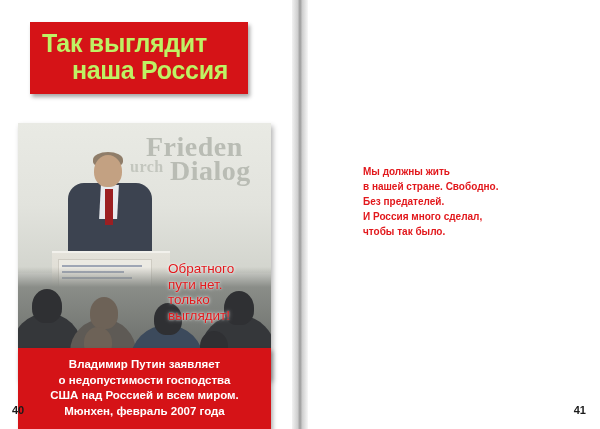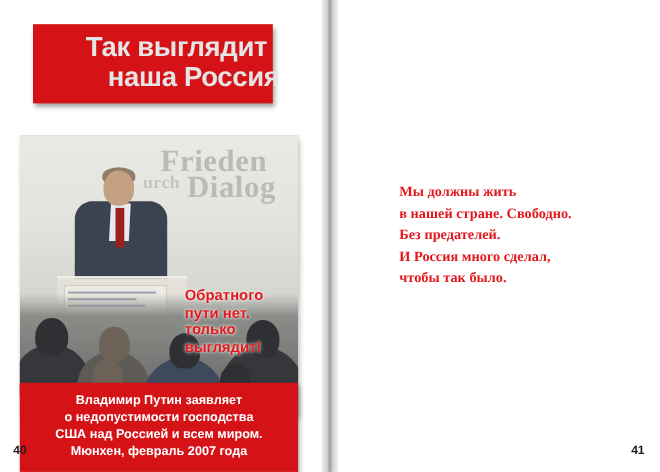--- a/index.html
+++ b/index.html
@@ -49,27 +49,26 @@
     position: absolute;
     left: 30px;
     top: 22px;
     width: 218px;
     background: #d51317;
     padding: 8px 10px 10px 12px;
     box-sizing: border-box;
     box-shadow: 2px 3px 4px rgba(0,0,0,0.35);
   }
   .headline-box .line {
-    color: #e5e5e5;
+    color: #bef264;
     font-weight: bold;
     font-size: 25px;
     line-height: 1.08;
     letter-spacing: -0.3px;
     white-space: nowrap;
-    margin-left: 36px;
   }
   .headline-box .line2 {
     padding-left: 20px;
     text-align: center;
   }
 
   .photo-frame {
     position: absolute;
     left: 18px;
     top: 86px;
@@ -196,21 +195,21 @@
   
   .overlay-text {
     position: absolute;
     left: 150px;
     top: 138px;
     width: 118px;
     z-index: 5;
   }
   .overlay-text .ol {
     color: #e2181c;
-    font-weight: bold;
+    font-weight: normal;
     font-size: 13.5px;
     line-height: 1.16;
     text-shadow: 0 0 2px rgba(255,255,255,0.85), 0 0 4px rgba(255,255,255,0.7);
     white-space: nowrap;
   }
 
   
   .caption-box {
     position: absolute;
     left: 18px;
@@ -241,24 +240,23 @@
   
   .right-text {
     position: absolute;
     left: 55px;
     top: 164px;
     width: 215px;
   }
   .right-text .rl {
     color: #e2181c;
     font-weight: bold;
-    font-size: 13px;
+    font-size: 10px;
     line-height: 1.5;
     white-space: nowrap;
-    font-family: Liberation Serif, serif;
   }
 </style>
 </head>
 <body>
 
 <div id="spread">
 
   <div class="page" id="page-left">
 
     <div class="headline-box">

